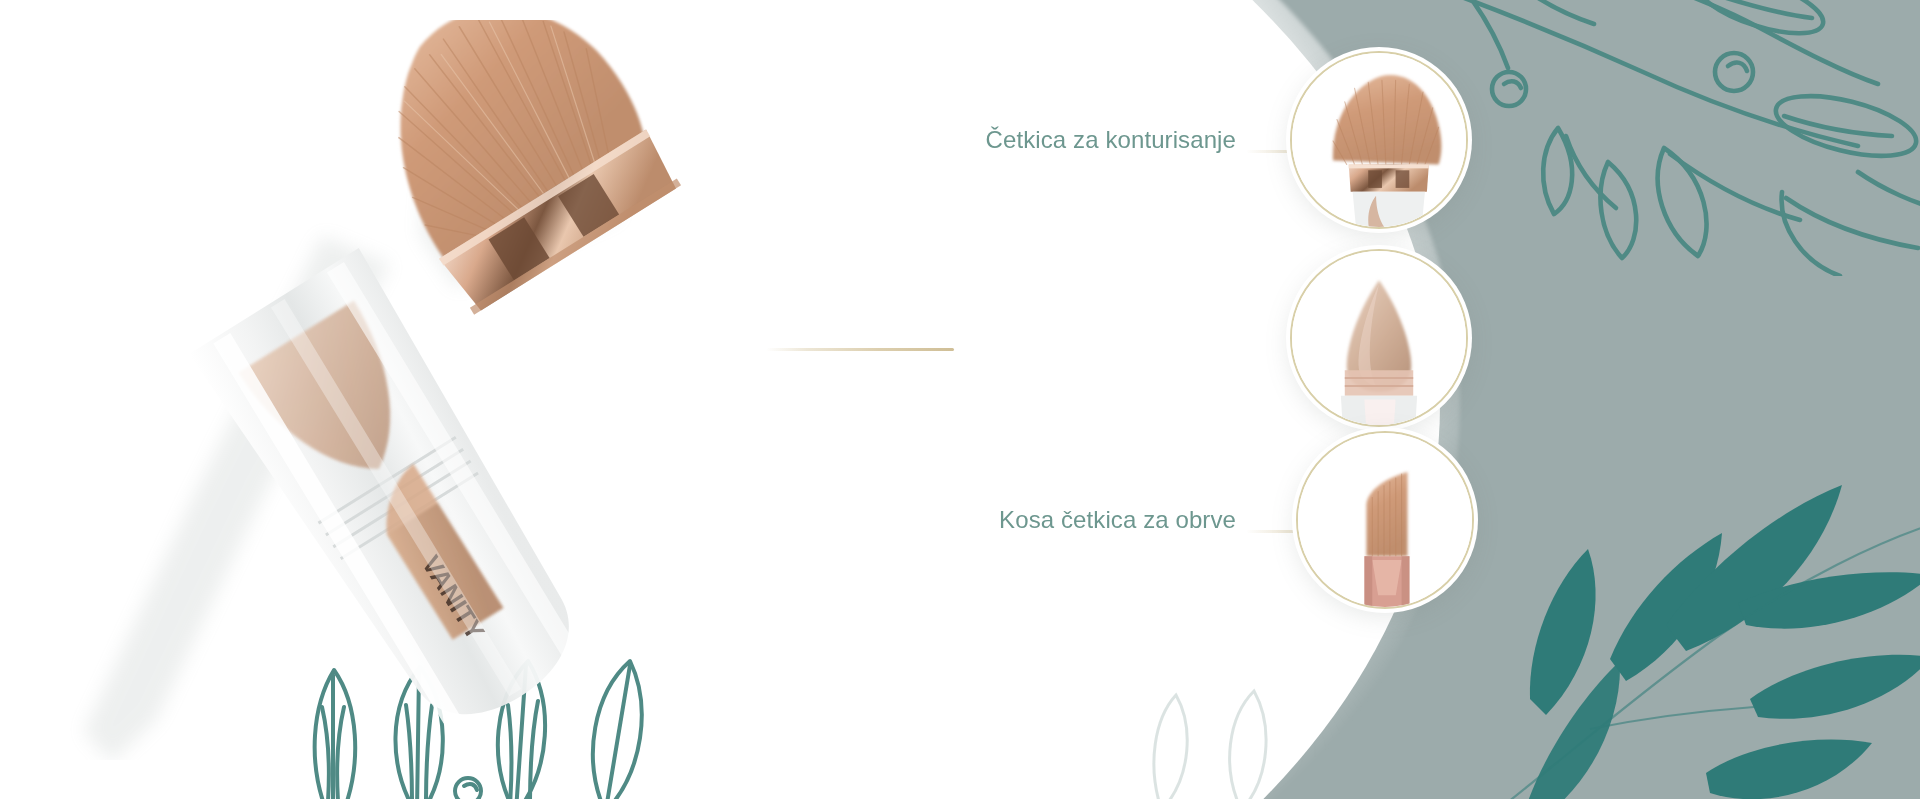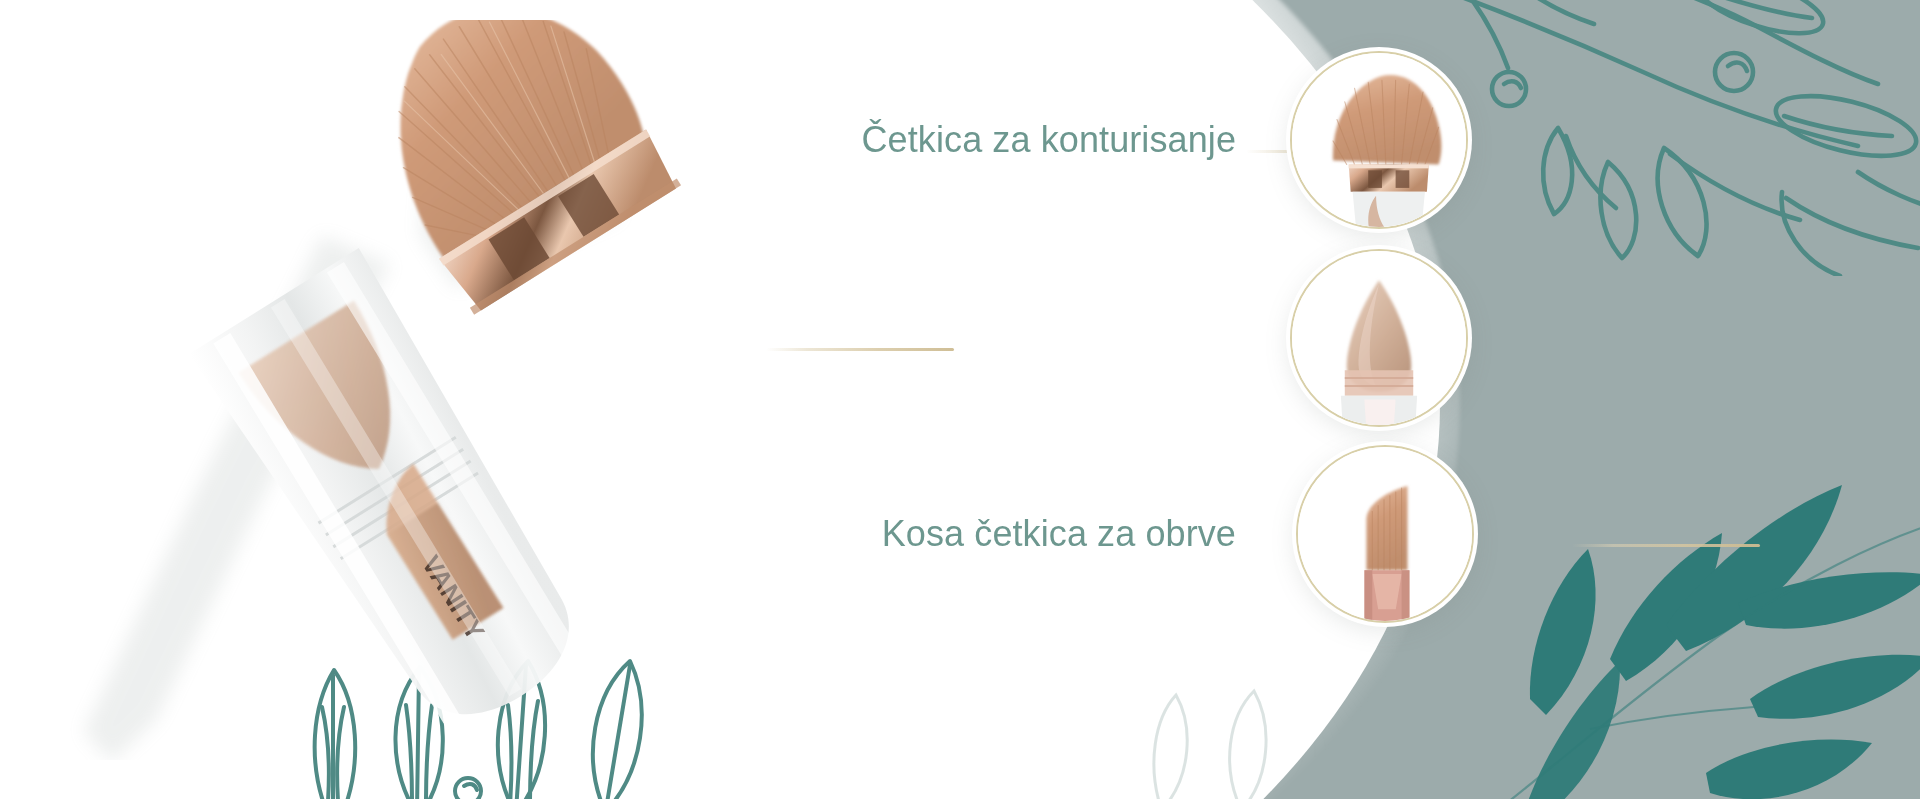--- a/index.html
+++ b/index.html
@@ -63,25 +63,25 @@
   .item {
     position:absolute;
     display:flex;
     align-items:center;
     height:196px;
     left:0;
     width:1000px;
   }
   .item-1 { top:42px; }
   .item-2 { top:240px; }
-  .item-3 { top:436px;justify-content:space-between; }
+  .item-3 { top:422px; }
 
   .item-label {
     color:#6d978f;
-    font-size:36px;
+    font-size:24px;
     font-weight:400;
     letter-spacing:.1px;
     white-space:nowrap;
     text-align:right;
     width:480px;
     padding-right:4px;
     line-height:1.05;
   }
 
   .item-line {

